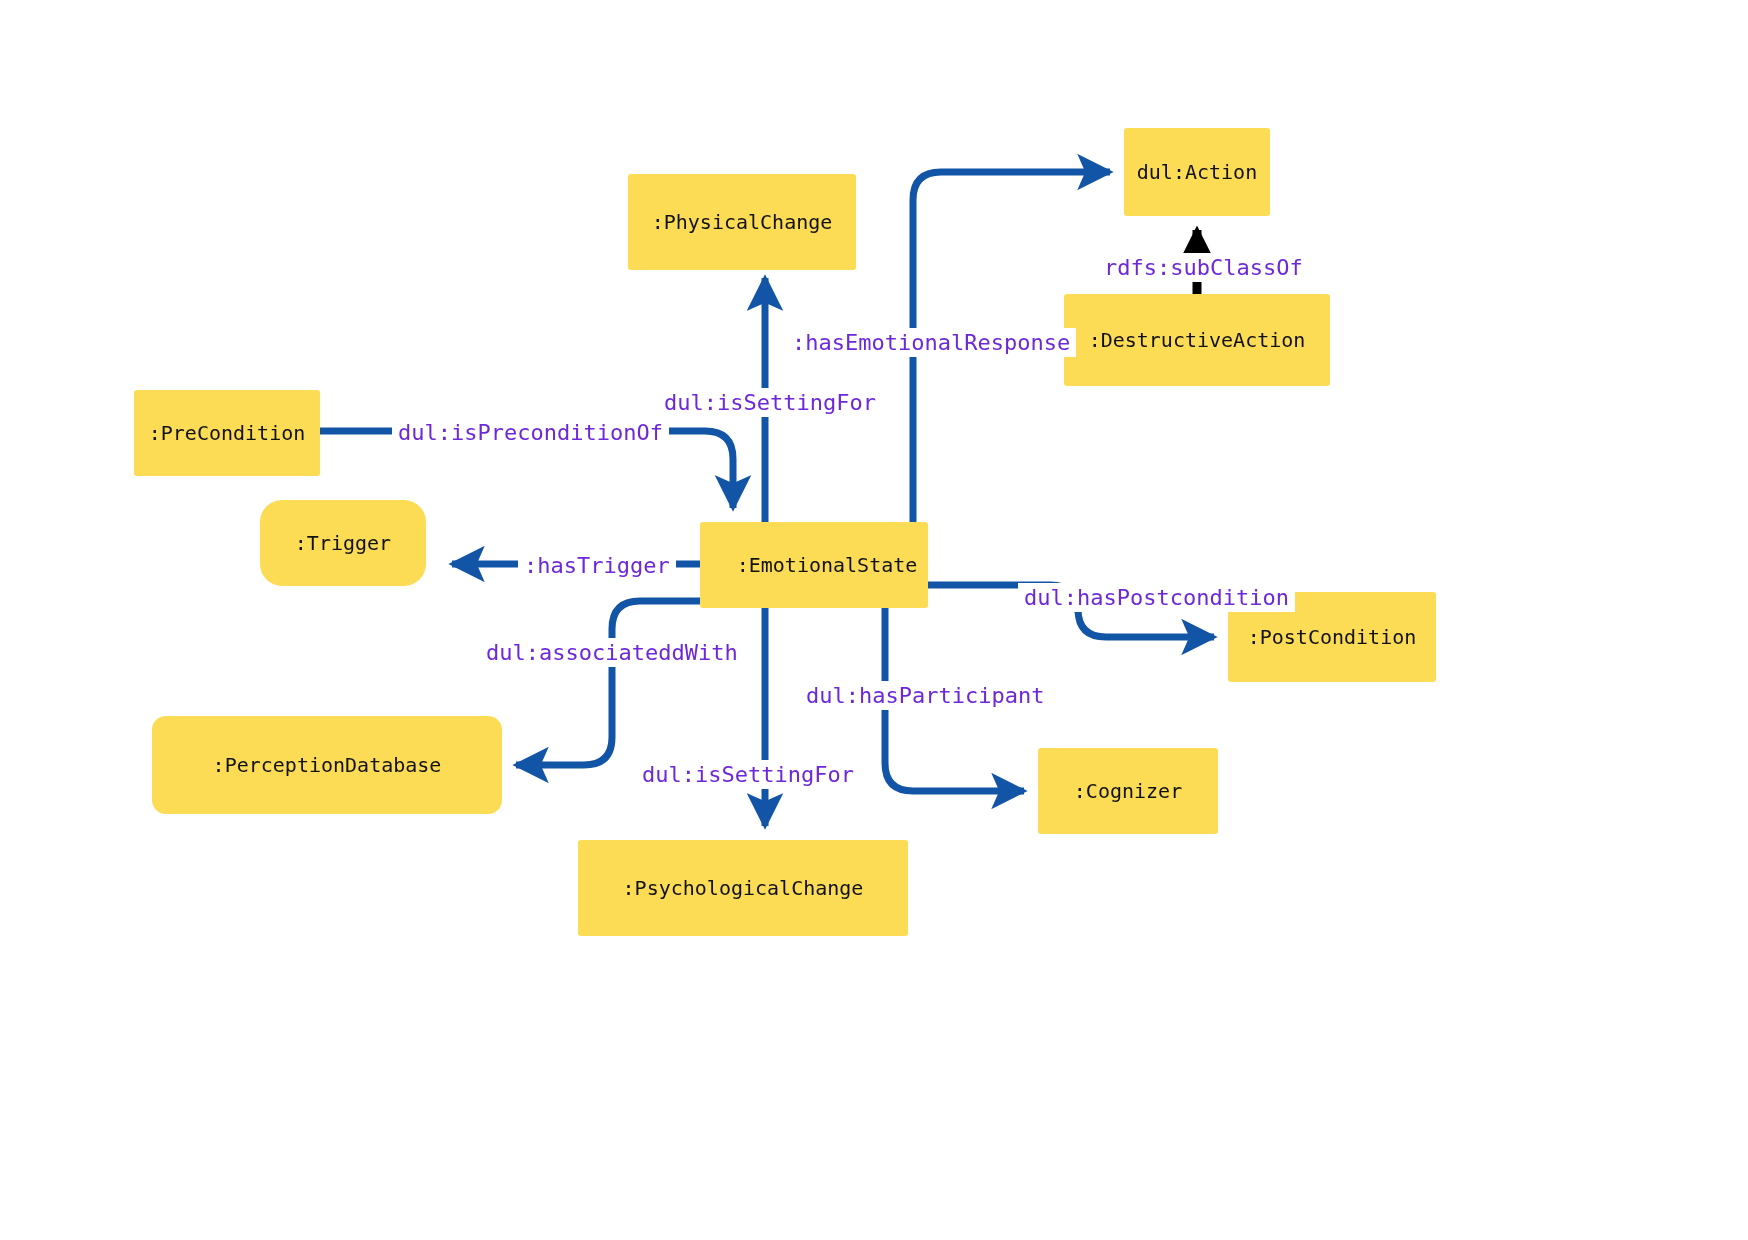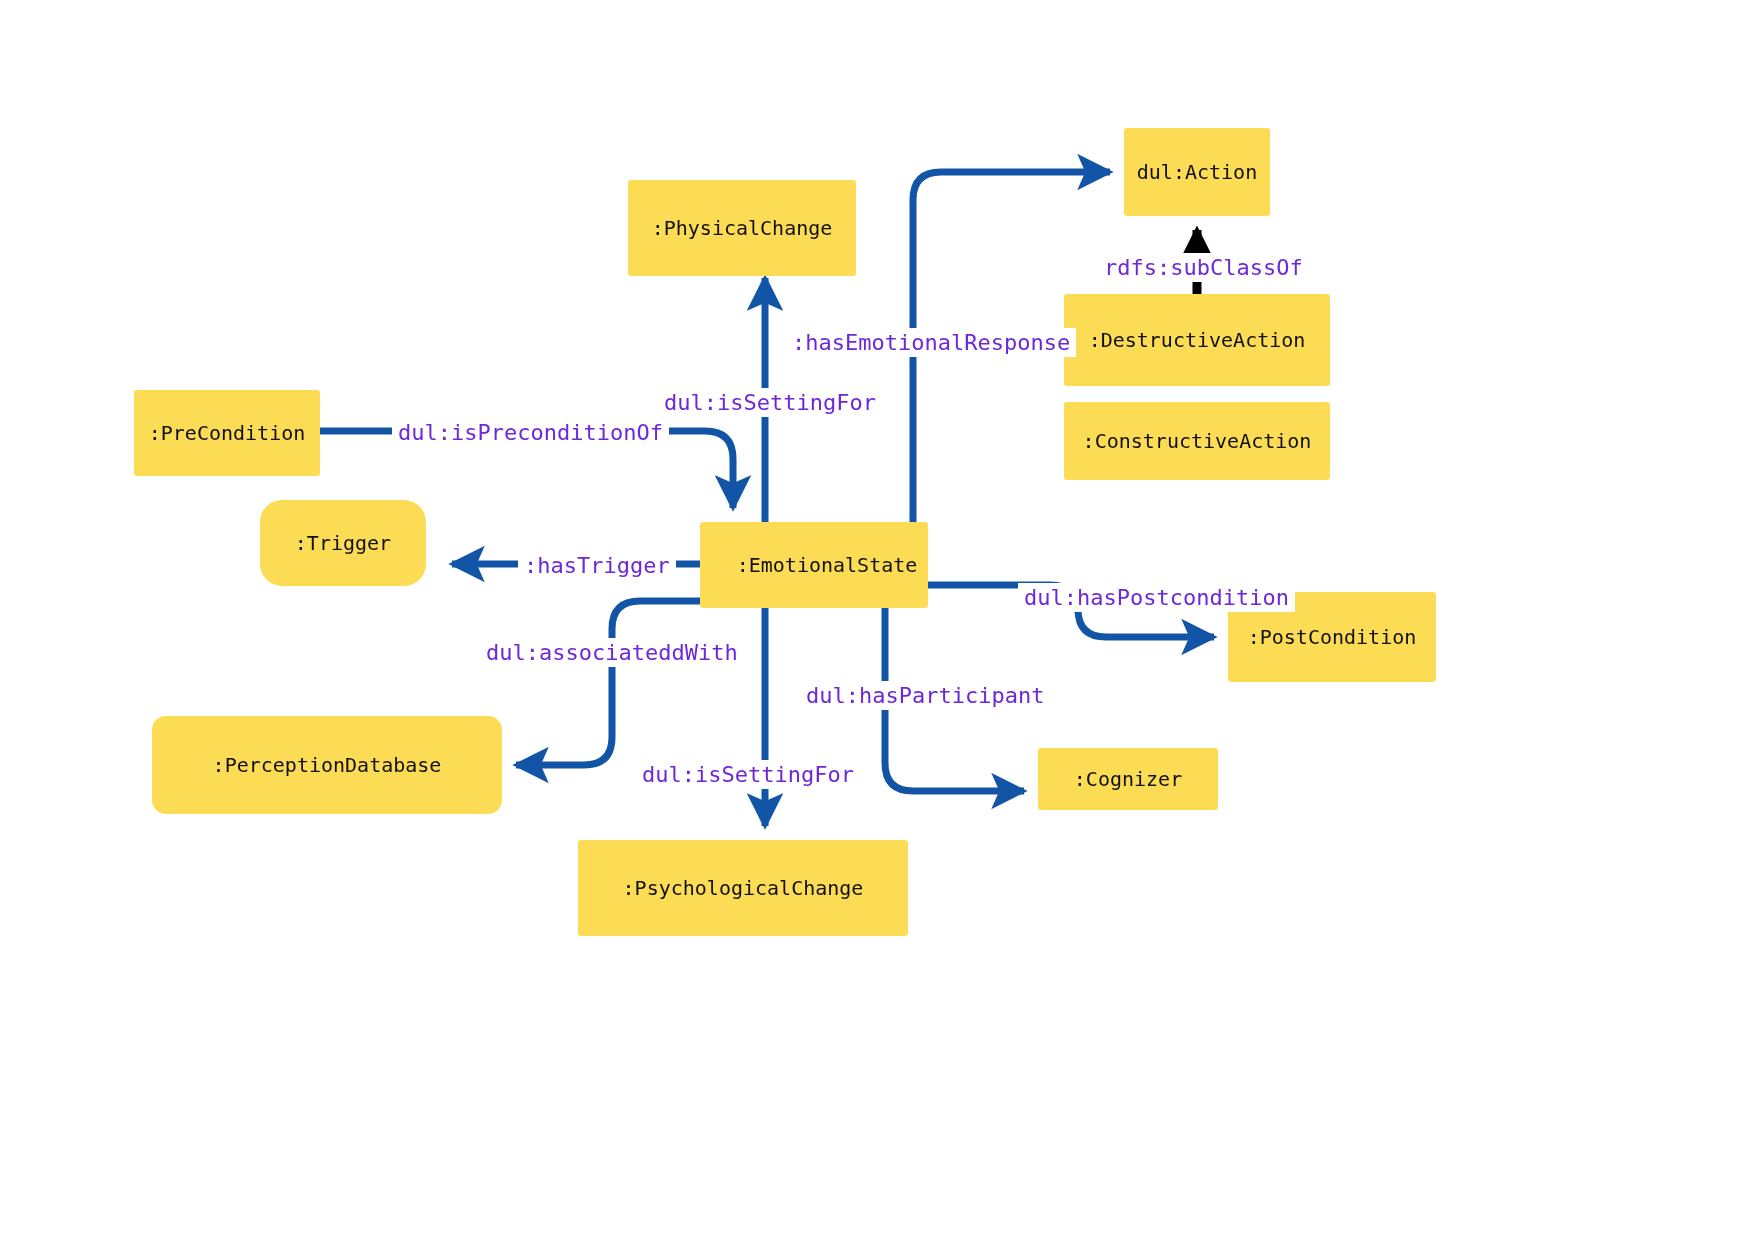--- a/index.html
+++ b/index.html
@@ -88,35 +88,32 @@
       <path d="M 885 608 L 885 763 Q 885 791 913 791 L 1024 791" marker-end="url(#arrowBlue)"></path>
 
       <path d="M 765 608 L 765 826" marker-end="url(#arrowBlue)"></path>
     </g>
 
     <g fill="none" stroke="#000000" stroke-width="9" stroke-linecap="butt">
       <path d="M 1197 294 L 1197 230" marker-end="url(#arrowBlack)"></path>
     </g>
   </svg>
 
-  <div class="node" style="left:628px; top:180px; width:228px; height:96px;">
+  <div class="node" style="left:628px; top:174px; width:228px; height:96px;">
     <span class="node-label">:PhysicalChange</span>
   </div>
 
   <div class="node" style="left:1124px; top:128px; width:146px; height:88px;">
     <span class="node-label">dul:Action</span>
   </div>
 
   <div class="node" style="left:1064px; top:294px; width:266px; height:92px;">
     <span class="node-label">:DestructiveAction</span>
   </div>
 
-  <div class="node" style="left:1064px; top:402px; width:266px; height:78px;">
-    <span class="node-label">:ConstructiveAction</span>
-  </div>
 
   <div class="node" style="left:134px; top:390px; width:186px; height:86px;">
     <span class="node-label">:PreCondition</span>
   </div>
 
   <div class="node" style="left:260px; top:500px; width:166px; height:86px;border-radius:22px;">
     <span class="node-label">:Trigger</span>
   </div>
 
   <div class="node" style="left:700px; top:522px; width:228px; height:86px;padding-left:26px;">
@@ -124,21 +121,21 @@
   </div>
 
   <div class="node" style="left:1228px; top:592px; width:208px; height:90px;">
     <span class="node-label">:PostCondition</span>
   </div>
 
   <div class="node" style="left:152px; top:716px; width:350px; height:98px;border-radius:14px;">
     <span class="node-label">:PerceptionDatabase</span>
   </div>
 
-  <div class="node" style="left:1038px; top:748px; width:180px; height:62px;">
+  <div class="node" style="left:1038px; top:748px; width:180px; height:86px;">
     <span class="node-label">:Cognizer</span>
   </div>
 
   <div class="node" style="left:578px; top:840px; width:330px; height:96px;">
     <span class="node-label">:PsychologicalChange</span>
   </div>
 
   <div class="edge-label" style="left:658px; top:388px;">dul:isSettingFor</div>
 
   <div class="edge-label" style="left:786px; top:328px;">:hasEmotionalResponse</div>

